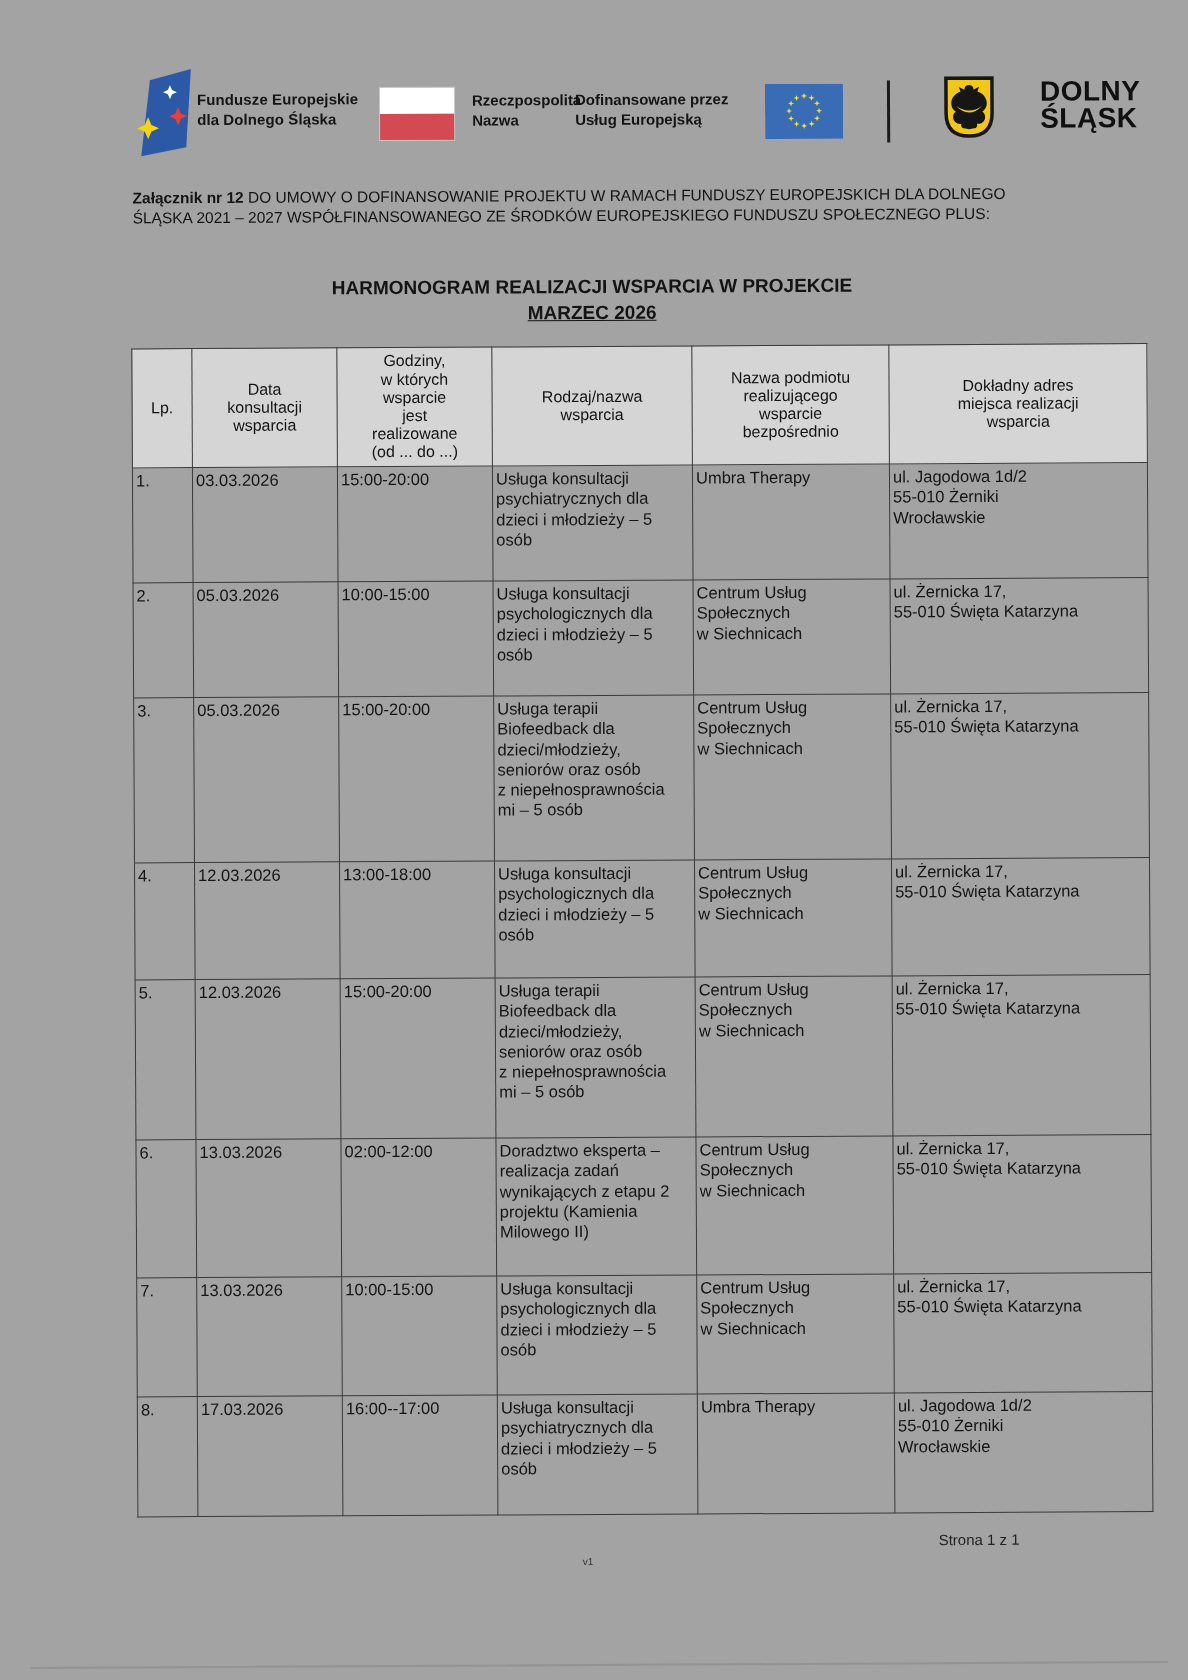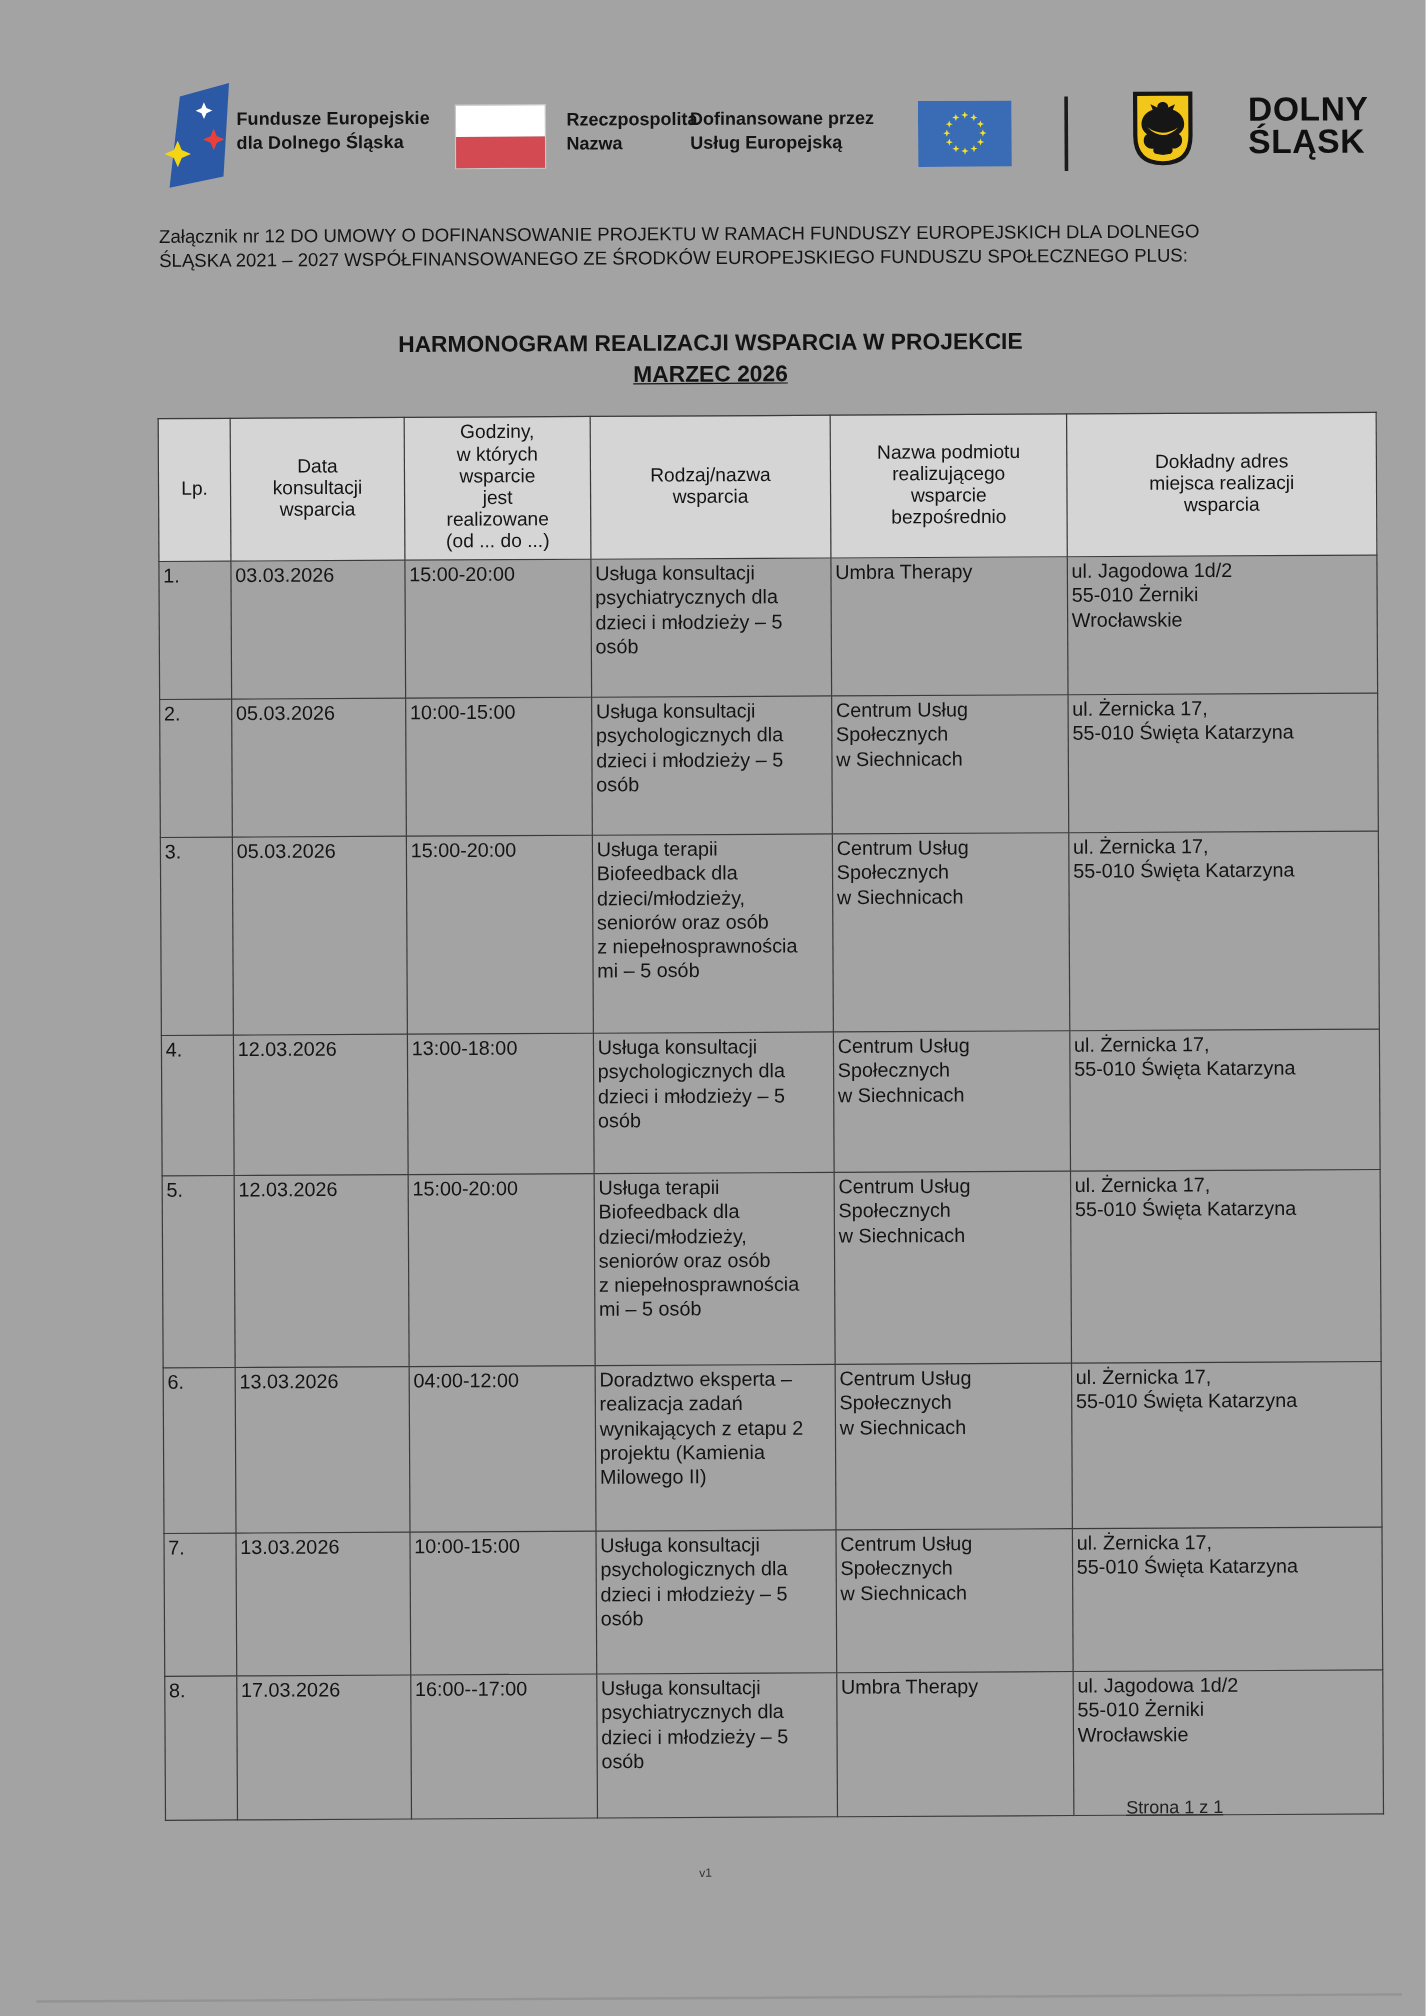--- a/index.html
+++ b/index.html
@@ -19,21 +19,21 @@
   .flag-pl .r{height:50%;background:#d34a52;}
   .logo-pl-text{position:absolute;left:337px;top:28px;font-size:15px;font-weight:bold;line-height:1.3;}
   .logo-eu-text{position:absolute;left:440px;top:28px;width:180px;text-align:left;font-size:15px;font-weight:bold;line-height:1.3;}
   .flag-eu{position:absolute;left:630px;top:23px;}
   .sep{position:absolute;left:752px;top:20px;width:3px;height:62px;background:#1b1b1b;}
   .shield{position:absolute;left:808px;top:15px;}
   .logo-ds-text{position:absolute;left:866px;top:18px;font-size:28px;font-weight:bold;line-height:.98;letter-spacing:.5px;color:#101010;margin-left:39px;}
 
   
   .note{position:absolute;left:135px;top:186px;width:932px;font-size:15.5px;line-height:1.32;white-space:pre-line;}
-  .note b{font-weight:normal;margin-top:20px;}
+  .note b{font-weight:bold;margin-top:20px;}
 
   
   .doc-title{position:absolute;left:0;top:274px;width:1188px;text-align:center;font-weight:bold;font-size:19px;line-height:1.35;}
   .doc-title .u{text-decoration:underline;}
 
   
   table.sched{position:absolute;left:133px;top:346px;width:1015px;border-collapse:collapse;table-layout:fixed;}
   .sched th{
     background:#d5d5d5;border:1.5px solid #3a3a3a;height:114px;
     font-weight:normal;font-size:16px;line-height:1.14;text-align:center;vertical-align:middle;
@@ -41,21 +41,21 @@
   }
   .sched td{
     border:1.5px solid #3a3a3a;font-size:16.5px;line-height:1.23;
     vertical-align:top;text-align:left;padding:2px 2px 4px 3px;white-space:pre-line;
   }
   .sched tr.h1{height:115px}.sched tr.h2{height:115px}.sched tr.h3{height:165px}
   .sched tr.h4{height:117px}.sched tr.h5{height:160px}.sched tr.h6{height:138px}
   .sched tr.h7{height:119px}.sched tr.h8{height:120px}
 
   
-  .page-num{position:absolute;left:860px;top:1500px;width:155px;text-align:right;font-size:15px;color:#222;text-decoration:underline;}
+  .page-num{position:absolute;left:860px;top:1533px;width:155px;text-align:right;font-size:15px;color:#222;}
   .version{position:absolute;left:578px;top:1556px;font-size:10px;color:#333;}
   .bottom-line{position:absolute;left:25px;top:1664px;width:1138px;height:2px;background:#8d8d8d;opacity:.75;border-radius:2px;}
 </style>
 </head>
 <body>
 
 <div class="page">
   <div class="sheet">
 
     <div class="logos">
@@ -226,21 +226,21 @@
 mi – 5 osób</td>
           <td>Centrum Usług
 Społecznych
 w Siechnicach</td>
           <td>ul. Żernicka 17,
 55-010 Święta Katarzyna</td>
         </tr>
         <tr class="h6">
           <td>6.</td>
           <td>13.03.2026</td>
-          <td>04:00-12:00</td>
+          <td>02:00-12:00</td>
           <td>Doradztwo eksperta –
 realizacja zadań
 wynikających z etapu 2
 projektu (Kamienia
 Milowego II)</td>
           <td>Centrum Usług
 Społecznych
 w Siechnicach</td>
           <td>ul. Żernicka 17,
 55-010 Święta Katarzyna</td>

